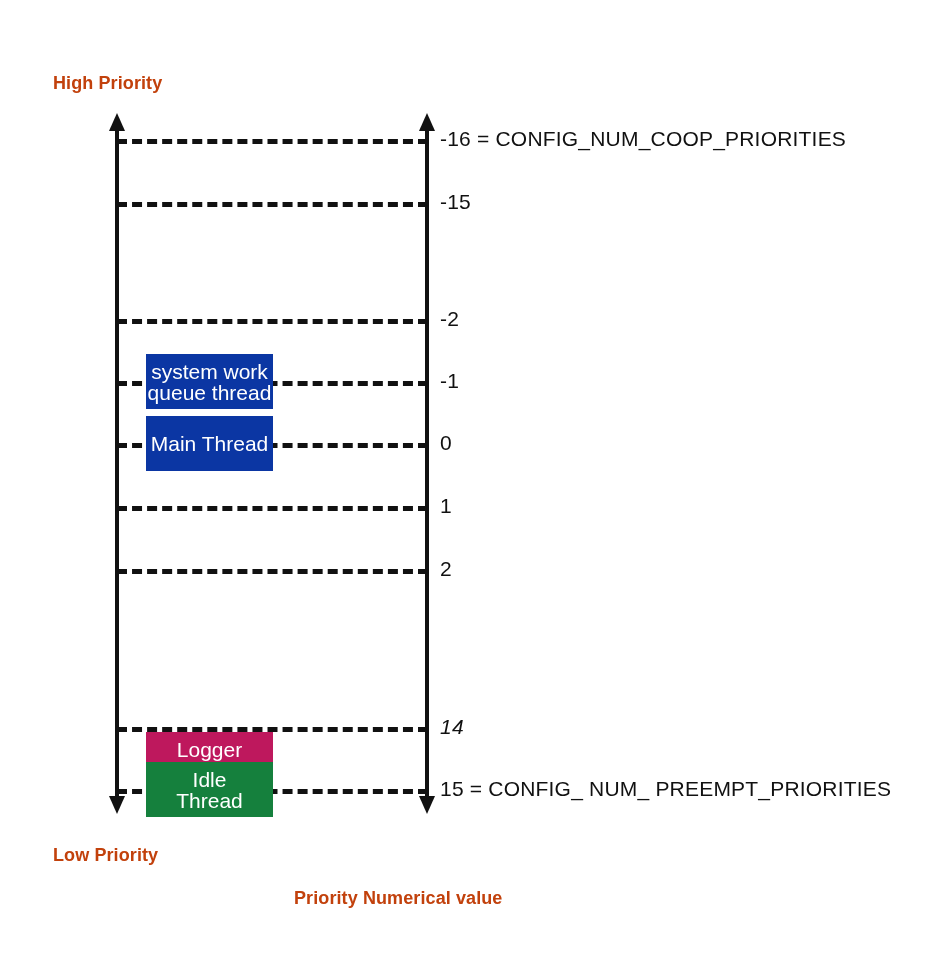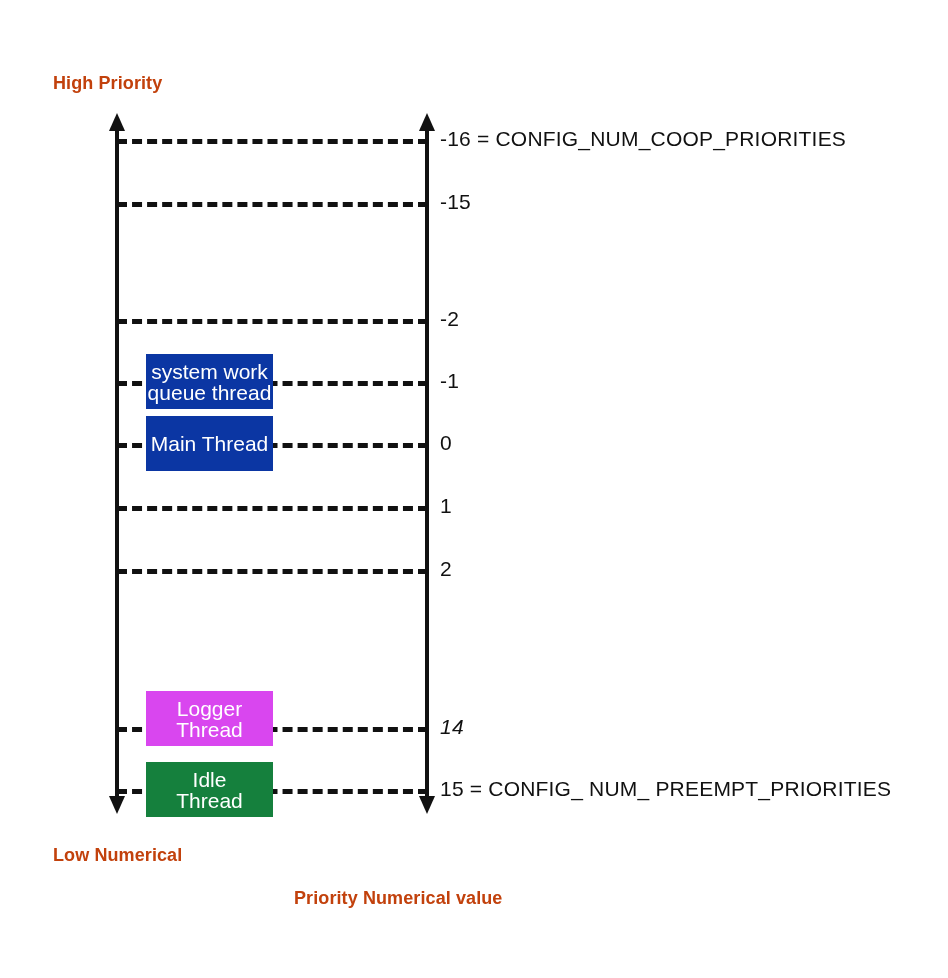--- a/index.html
+++ b/index.html
@@ -83,21 +83,21 @@
   }
   .thread-box .line2 { display: block; }
 </style>
 </head>
 <body>
 
 <div id="canvas">
 
   <div id="caption-high" class="axis-caption">High Priority</div>
 
-  <div id="caption-low" class="axis-caption">Low Numerical</div>
+  <div id="caption-low" class="axis-caption">Low Priority</div>
 
   <div id="caption-value" class="axis-caption">Priority Numerical value</div>
 
   <svg id="axis-left" class="v-axis" viewBox="0 0 22 701">
     <line x1="11" y1="10" x2="11" y2="691" stroke="#111111" stroke-width="4"></line>
     <polygon points="11,0 3,18 19,18" fill="#111111"></polygon>
     <polygon points="11,701 3,683 19,683" fill="#111111"></polygon>
   </svg>
 
   <svg id="axis-right" class="v-axis" viewBox="0 0 22 701">
@@ -127,21 +127,21 @@
       <div class="tick-label" style="top: 778px;">15 = CONFIG_ NUM_ PREEMPT_PRIORITIES</div>
     </div>
   <div id="threads-layer">
       <div class="thread-box" style="top: 354px; background: rgb(11, 54, 163);">
         <span>system work</span>
         <span class="line2">queue thread</span>
       </div>
       <div class="thread-box" style="top: 416px; background: rgb(11, 54, 163);">
         <span>Main Thread</span>
       </div>
-      <div class="thread-box" style="top: 691px; background: #d946ef; text-align: right;">
+      <div class="thread-box" style="top: 732px; background: #be185d; text-align: right;">
         <span>Logger</span>
         <span class="line2">Thread</span>
       </div>
       <div class="thread-box" style="top: 762px; background: #15803d;">
         <span>Idle</span>
         <span class="line2">Thread</span>
       </div>
     </div>
 
 </div>

